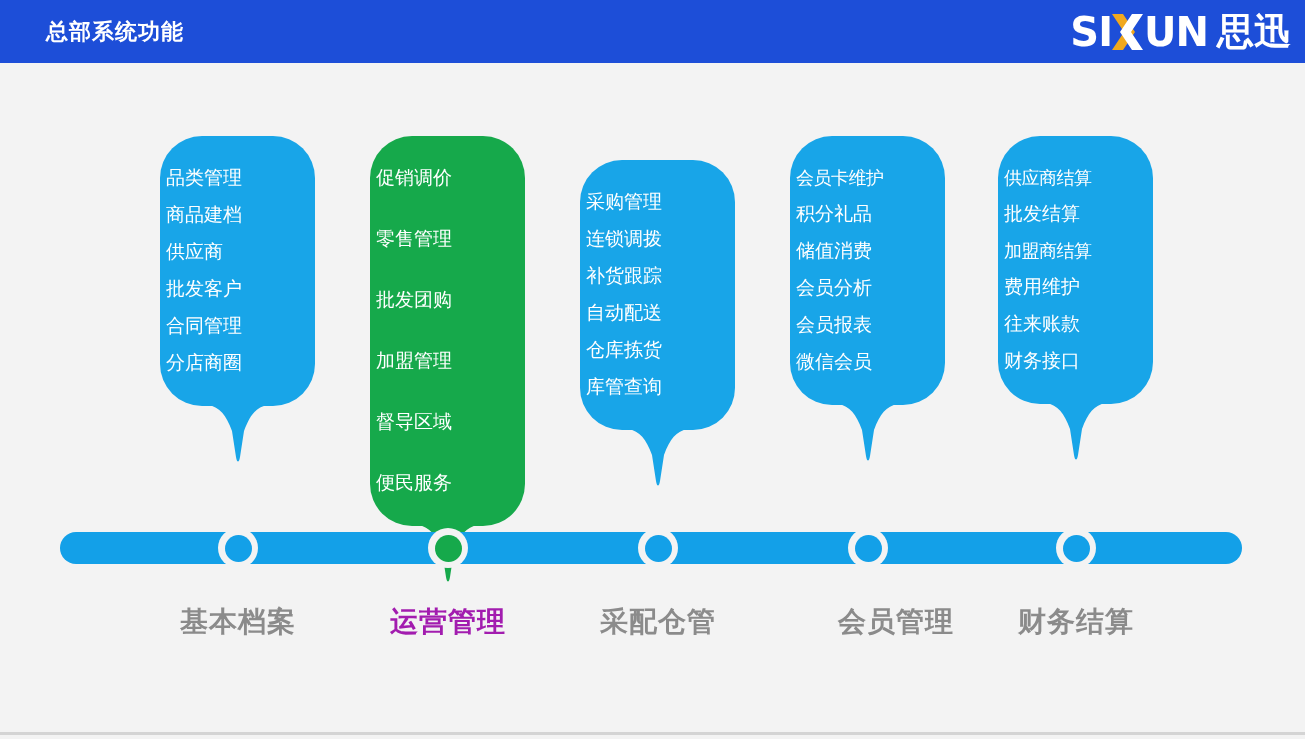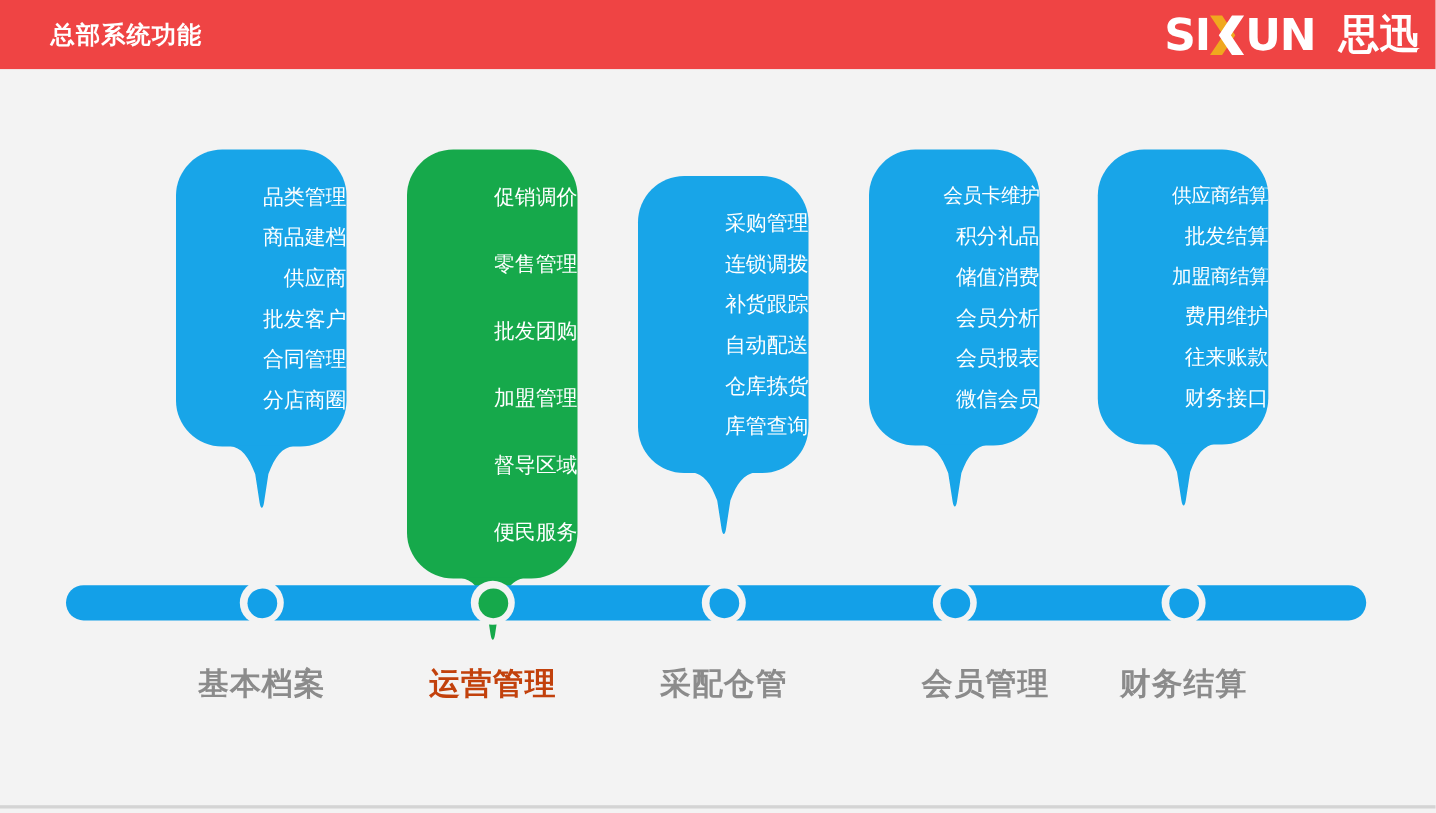--- a/index.html
+++ b/index.html
@@ -15,42 +15,42 @@
     position: relative;
   }
 
   
   .header {
     position: absolute;
     left: 0;
     top: 0;
     width: 1305px;
     height: 63px;
-    background: #ef4444;
+    background: #1d4ed8;
     box-sizing: border-box;
   }
   .header-title {
     position: absolute;
     left: 46px;
     top: 50%;
     transform: translateY(-50%);
     color: #ffffff;
     font-size: 22px;
     font-weight: bold;
     letter-spacing: 1px;
     white-space: nowrap;
   }
   .logo {
     position: absolute;
     right: 14px;
     top: 50%;
     transform: translateY(-50%);
     display: flex;
     align-items: center;
-    gap: 21px;
+    gap: 9px;
   }
   .logo-latin {
     display: flex;
     align-items: center;
     color: #ffffff;
     font-size: 40px;
     font-weight: bold;
     letter-spacing: -1px;
     line-height: 1;
   }
@@ -111,21 +111,22 @@
   .col-4 { left: 938px; }
 
   .card {
     position: relative;
     width: 155px;
     border-radius: 42px;
     padding: 26px 0 22px 6px;
     box-sizing: border-box;
     display: flex;
     flex-direction: column;
-    align-items: flex-end;
+    align-items: flex-start;
+    font-family: Liberation Mono, monospace;
   }
   .card.blue  { background: #18a5e8; }
   .card.green { background: #16a94b; gap: 24px; }
 
   .card-item {
     color: #ffffff;
     font-size: 19px;
     line-height: 1;
     padding: 8px 0 10px 0;
     white-space: nowrap;
@@ -197,21 +198,21 @@
     position: absolute;
     top: 0;
     width: 200px;
     text-align: center;
     font-size: 28px;
     font-weight: bold;
     letter-spacing: 1px;
     color: #8b8b8b;
     white-space: nowrap;
   }
-  .label.active { color: #c2410c; }
+  .label.active { color: #a21caf; }
   .lab-0 { left: 78px; }
   .lab-1 { left: 288px; }
   .lab-2 { left: 498px; }
   .lab-3 { left: 736px; }
   .lab-4 { left: 916px; }
 </style>
 </head>
 <body>
 
 <div class="header">

